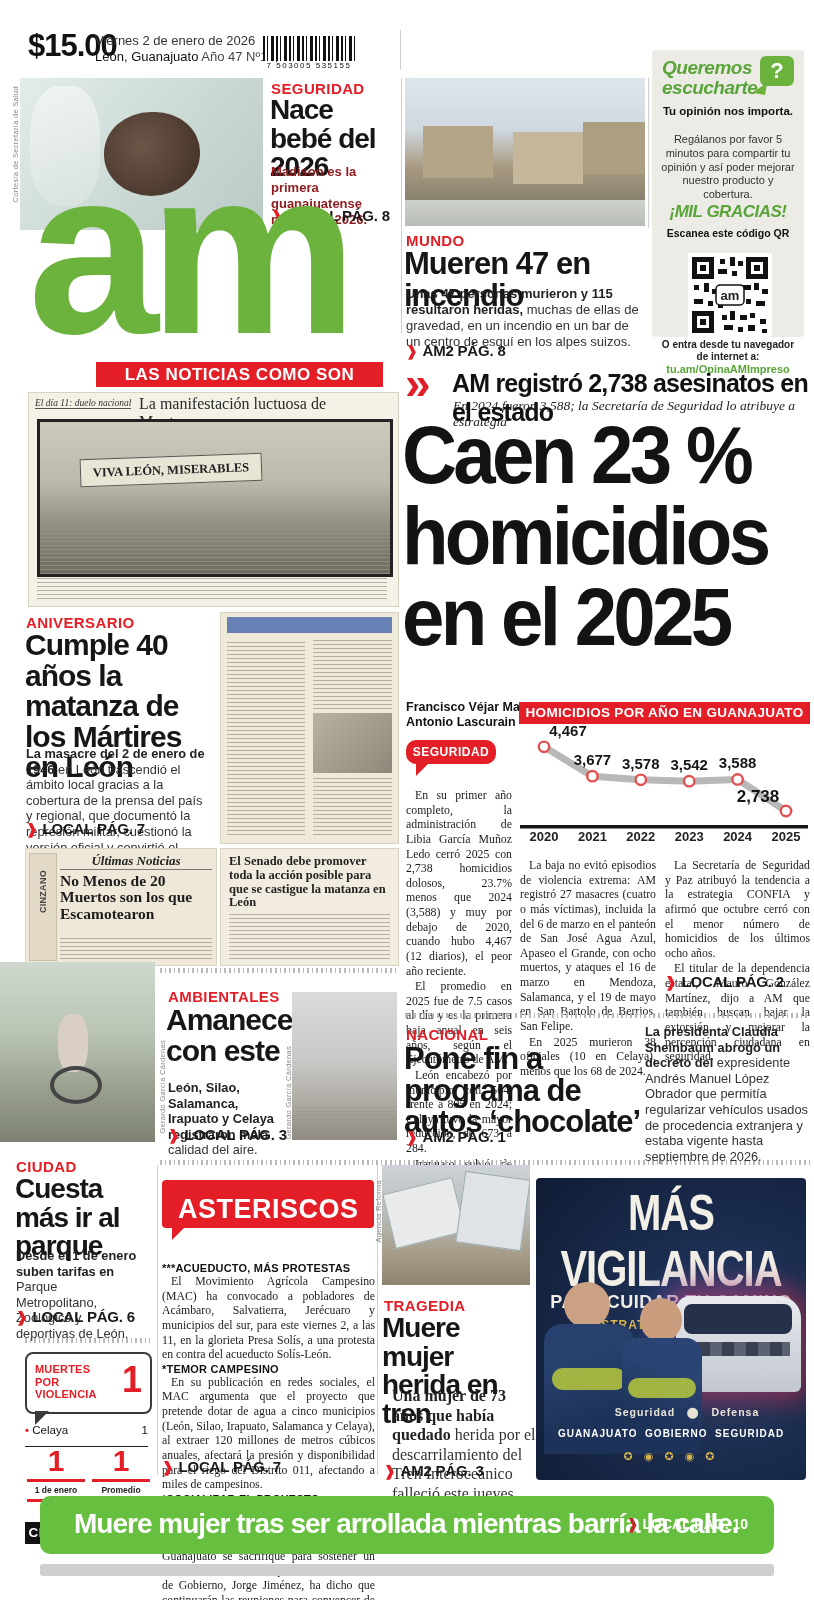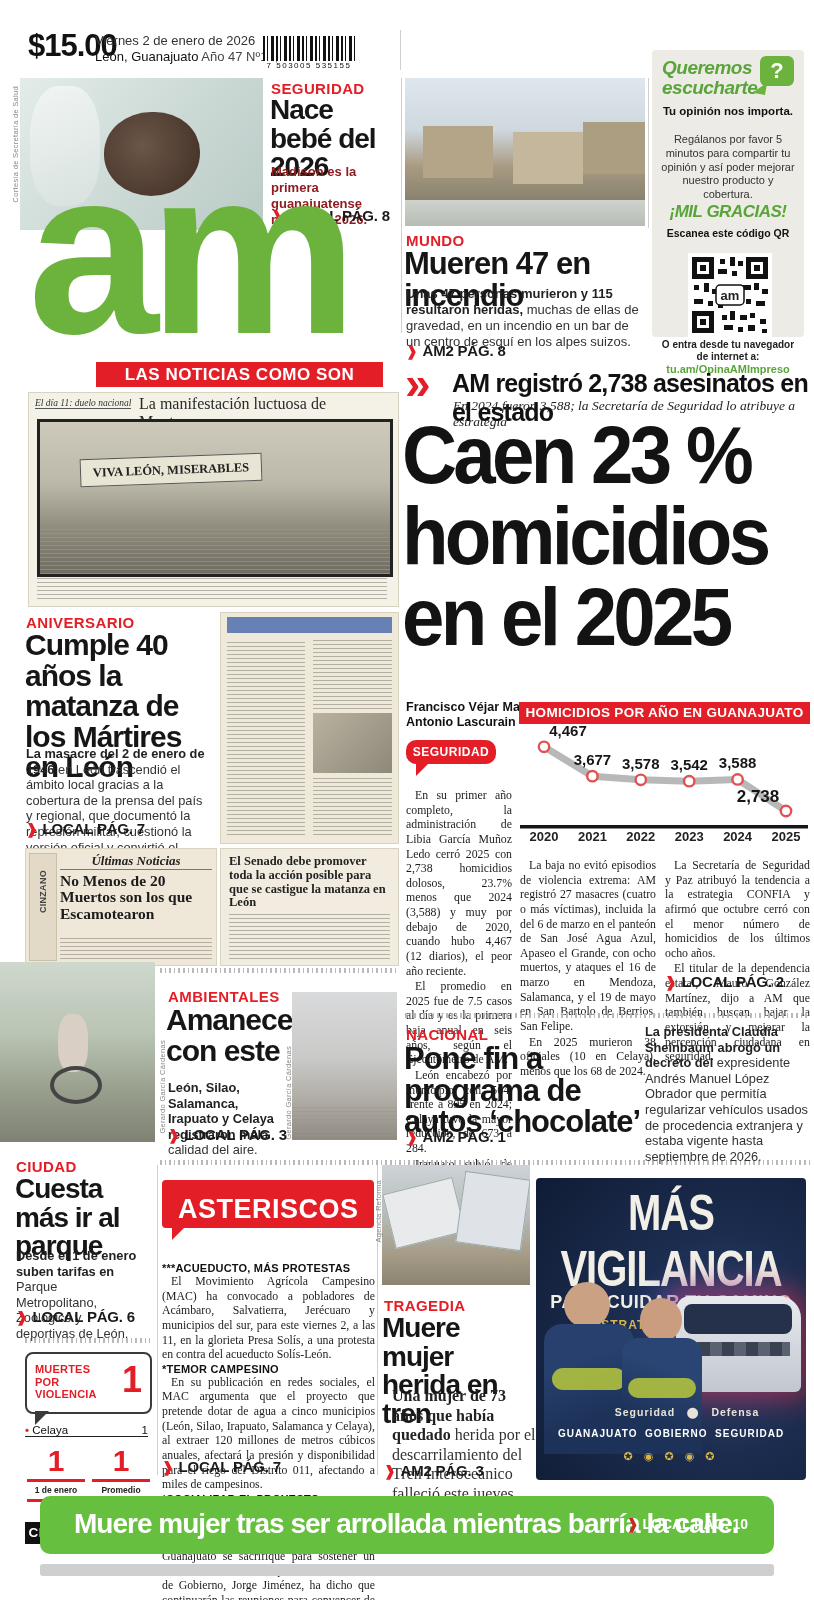--- a/index.html
+++ b/index.html
@@ -291,21 +291,21 @@
 </div>
 <div class="abs pageref" style="left:16px;top:1308px;">
   <span class="chev"></span><span>LOCAL PÁG.</span> <span class="pg">6</span>
 </div>
 
 <div class="abs" style="left:25px;top:1352px;width:123px;height:58px;border:2px solid #3a3a3a;border-radius:8px;background:#fff;">
   <div class="abs" style="left:8px;top:9px;width:82px;font-size:11px;font-weight:900;color:#e31e26;line-height:1.15;letter-spacing:.2px;">MUERTES POR VIOLENCIA</div>
   <div class="abs" style="right:8px;top:5px;font-size:36px;font-weight:900;color:#e31e26;">1</div>
   <div class="abs" style="left:8px;bottom:-13px;border:7px solid transparent;border-top-color:#3a3a3a;border-left-color:#3a3a3a;width:0;"></div>
 </div>
-<div class="abs" style="left:25px;top:1424px;width:123px;border-bottom:1.5px solid #222;font-size:11.5px;padding-bottom:0;">
+<div class="abs" style="left:25px;top:1424px;width:123px;border-bottom:1.5px solid #222;font-size:11.5px;padding-bottom:10px;">
   <span style="color:#e31e26;font-weight:900;">•</span>
   <span>Celaya</span>
   <span style="float:right;">1</span>
 </div>
 <div class="abs statcell" style="left:27px;top:1446px;">
   <div class="n">1</div>
   <div class="bar"></div>
   <div class="bl">1 de enero</div>
   <div class="bar"></div>
 </div>

